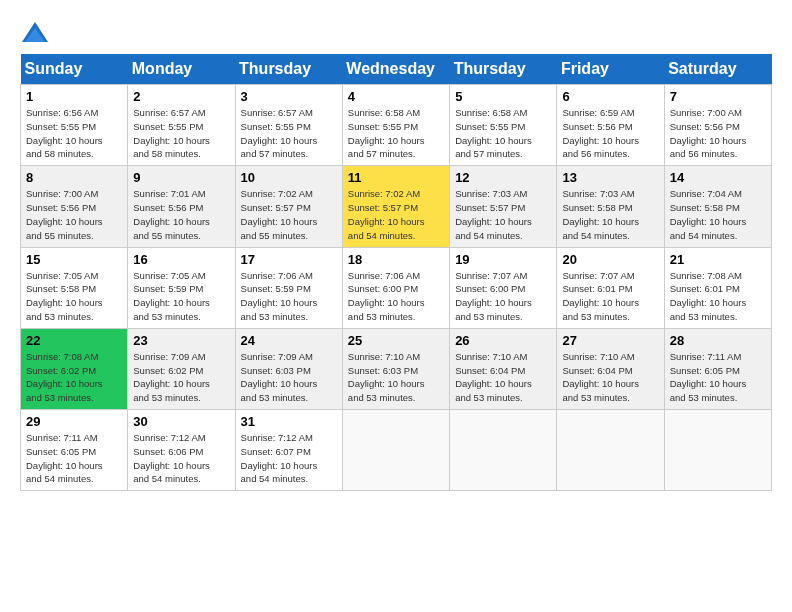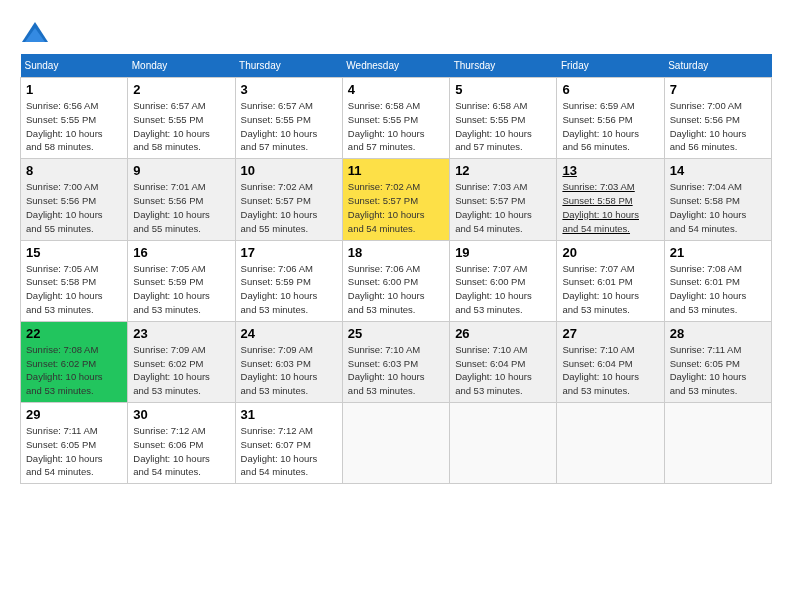--- a/index.html
+++ b/index.html
@@ -40,22 +40,22 @@
     .calendar {
       width: 100%;
       border-collapse: collapse;
       font-size: 11px;
     }
     .calendar th {
       background-color: #1a6fc4;
       color: white;
       padding: 6px 4px;
       text-align: left;
-      font-size: 10px;
-      font-weight: normal;
+      font-size: 16px;
+      font-weight: bold;
     }
     .calendar td {
       border: 1px solid #ccc;
       padding: 4px 5px;
       vertical-align: top;
       width: calc(100% / 7);
       height: 80px;
       background: #fff;
     }
     .calendar tr:nth-child(even) td {
@@ -153,21 +153,21 @@
 Daylight: 10 hours
 and 55 minutes.</span></td>
         <td style="background: #fde047;"><span class="day-num">11</span><span class="day-info" style="white-space: pre-line;">Sunrise: 7:02 AM
 Sunset: 5:57 PM
 Daylight: 10 hours
 and 54 minutes.</span></td>
         <td style="background: rgb(240, 240, 240);"><span class="day-num">12</span><span class="day-info" style="white-space: pre-line;">Sunrise: 7:03 AM
 Sunset: 5:57 PM
 Daylight: 10 hours
 and 54 minutes.</span></td>
-        <td style="background: rgb(240, 240, 240); text-decoration: underline;"><span class="day-num">13</span><span class="day-info" style="white-space: pre-line;">Sunrise: 7:03 AM
+        <td style="background: rgb(240, 240, 240);"><span class="day-num">13</span><span class="day-info" style="white-space: pre-line;">Sunrise: 7:03 AM
 Sunset: 5:58 PM
 Daylight: 10 hours
 and 54 minutes.</span></td>
         <td style="background: rgb(240, 240, 240); margin-top: 28px;"><span class="day-num">14</span><span class="day-info" style="white-space: pre-line;">Sunrise: 7:04 AM
 Sunset: 5:58 PM
 Daylight: 10 hours
 and 54 minutes.</span></td>
       </tr>
       <tr>
         <td><span class="day-num">15</span><span class="day-info" style="white-space: pre-line;">Sunrise: 7:05 AM

